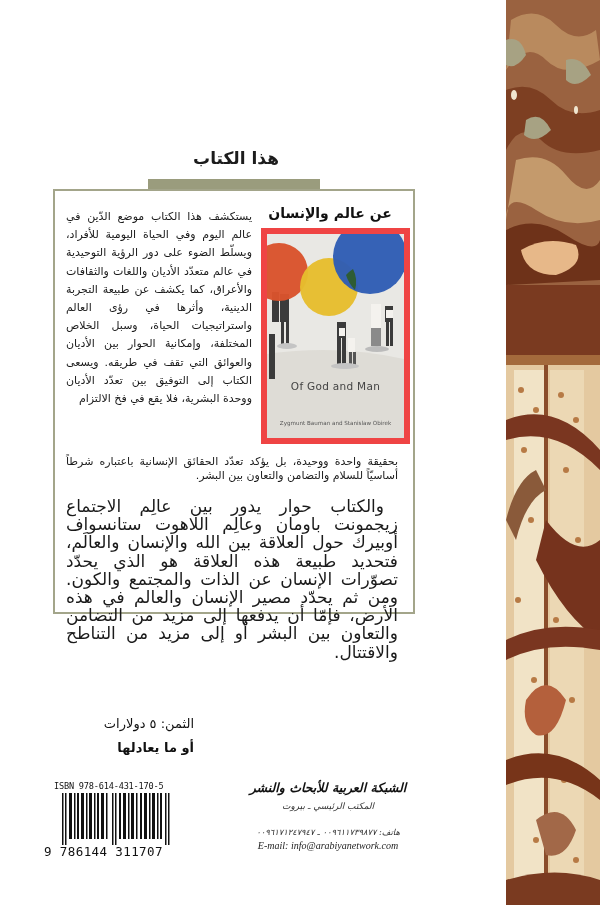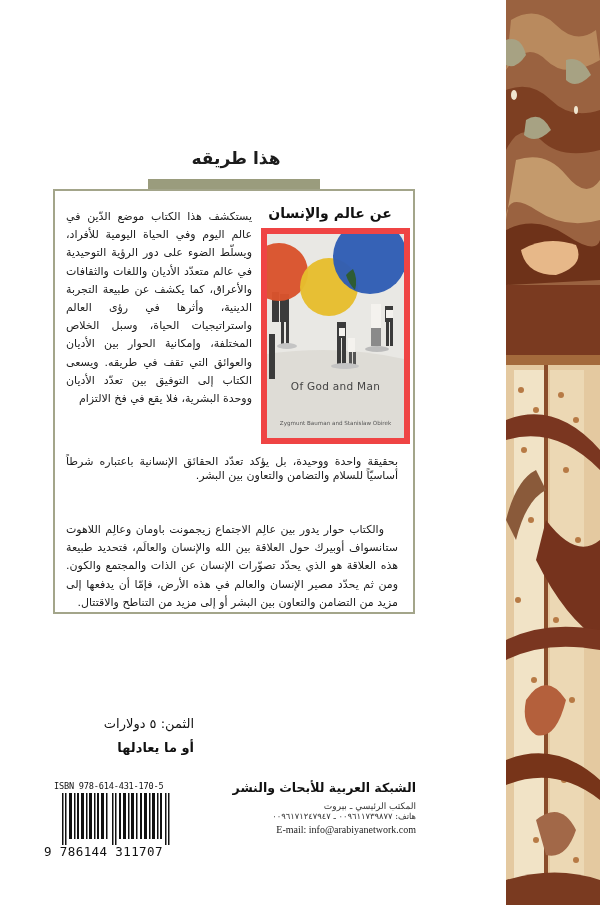--- a/index.html
+++ b/index.html
@@ -58,23 +58,22 @@
     font-size: 11px; line-height: 18.2px; color: #1a1a1a;
   }
   .para1-bottom {
     position: absolute; left: 66px; top: 455px; width: 332px;
     direction: rtl; text-align: justify; text-align-last: right;
     font-size: 11px; line-height: 14px; color: #1a1a1a;
   }
   .para2 {
     position: absolute; left: 66px; top: 497px; width: 332px;
     direction: rtl; text-align: justify; text-align-last: right;
-    font-size: 11px; line-height: 18.2px; color: #1a1a1a;
+    font-size: 17px; line-height: 18.2px; color: #1a1a1a;
     text-indent: 14px;
-    margin-top: 24px;
   }
   .price {
     position: absolute; left: 44px; top: 712px; width: 150px;
     direction: rtl; text-align: right;
     font-size: 13px; line-height: 24px; color: #111;
   }
   .price .line2 { font-weight: bold; }
   .barcode-wrap {
     position: absolute; left: 52px; top: 781px; width: 120px; height: 100px;
   }
@@ -84,25 +83,25 @@
     letter-spacing: -0.2px;
   }
   .bars { position: absolute; left: 10px; top: 12px; }
   .isbn-bottom {
     position: absolute; left: -8px; top: 63px; width: 130px;
     font-family: "DejaVu Sans Mono", monospace; font-size: 12.5px; color: #111;
     letter-spacing: 0.4px; background: transparent;
   }
   .publisher {
     position: absolute; left: 240px; top: 780px; width: 176px;
-    direction: rtl; text-align: right;
+    direction: rtl; text-align: center; font-style: italic;
   }
   .pub-name { font-size: 12.5px; font-weight: bold; color: #111; white-space: nowrap; }
   .pub-office { font-family: "DejaVu Serif", serif; font-size: 9px; color: #333; margin-top: 6px; }
-  .pub-phone { font-family: "DejaVu Serif", serif; font-size: 8.4px; color: #333; margin-top: 0; white-space: nowrap; }
+  .pub-phone { font-family: "DejaVu Serif", serif; font-size: 8.4px; color: #333; margin-top: 16px; white-space: nowrap; }
   .pub-email {
     font-family: "Liberation Serif", serif; font-size: 10px; color: #222; margin-top: 3px;
     direction: ltr; white-space: nowrap;
   }
 </style>
 </head>
 <body>
 
 <div class="art-strip">
   <svg width="94" height="905" viewBox="0 0 94 905">
@@ -150,21 +149,21 @@
     <path d="M40 520 Q70 560 94 540 L94 640 Q60 620 30 560 Z" fill="#76331d"></path>
     <path d="M0 520 Q10 480 30 470 L40 490 Q20 500 10 540 Z" fill="#8a5a3a"></path>
     <path d="M0 640 Q40 620 94 630 L94 650 Q40 640 0 660 Z" fill="#7a3620"></path>
     <path d="M20 700 Q40 670 60 700 Q50 740 30 735 Q15 725 20 700 Z" fill="#b4603c"></path>
     <path d="M0 760 Q50 740 94 780 L94 800 Q50 765 0 785 Z" fill="#773419"></path>
     <path d="M30 820 Q55 800 70 830 Q60 860 40 855 Z" fill="#a26848"></path>
     <path d="M0 880 Q50 865 94 880 L94 905 L0 905 Z" fill="#7a3a20"></path>
   </svg>
 </div>
 
-<div class="section-title">هذا طريقه</div>
+<div class="section-title">هذا الكتاب</div>
 <div class="title-tab"></div>
 
 <div class="desc-box"></div>
 
 <div class="book-title">عن عالم والإنسان</div>
 
 <div class="cover">
   <svg width="137" height="204" viewBox="0 0 137 204">
     <rect x="0" y="0" width="137" height="204" fill="#e9e8e4"></rect>
     <path d="M0 120 Q70 110 137 125 L137 204 L0 204 Z" fill="#dedcd6"></path>

